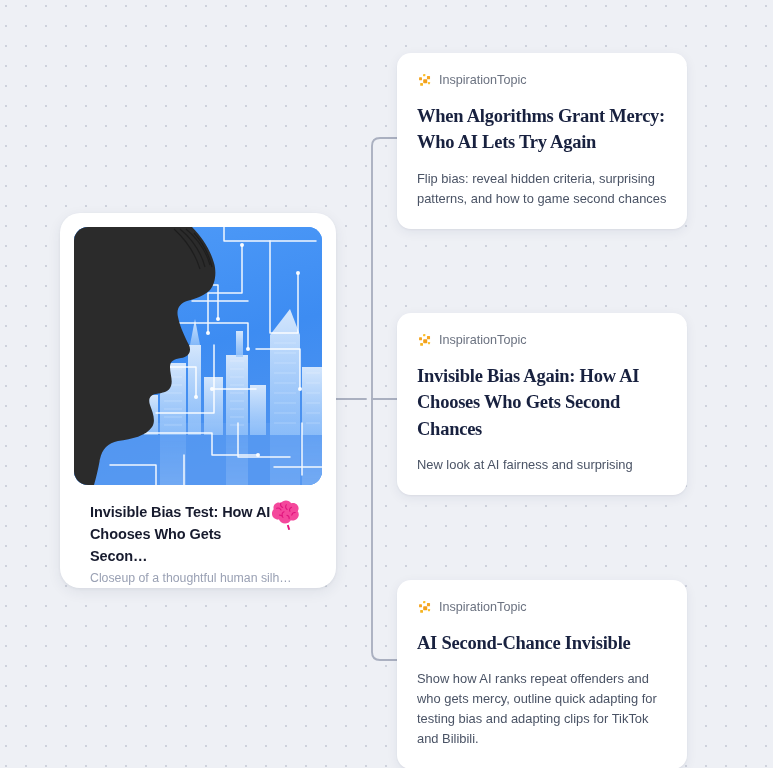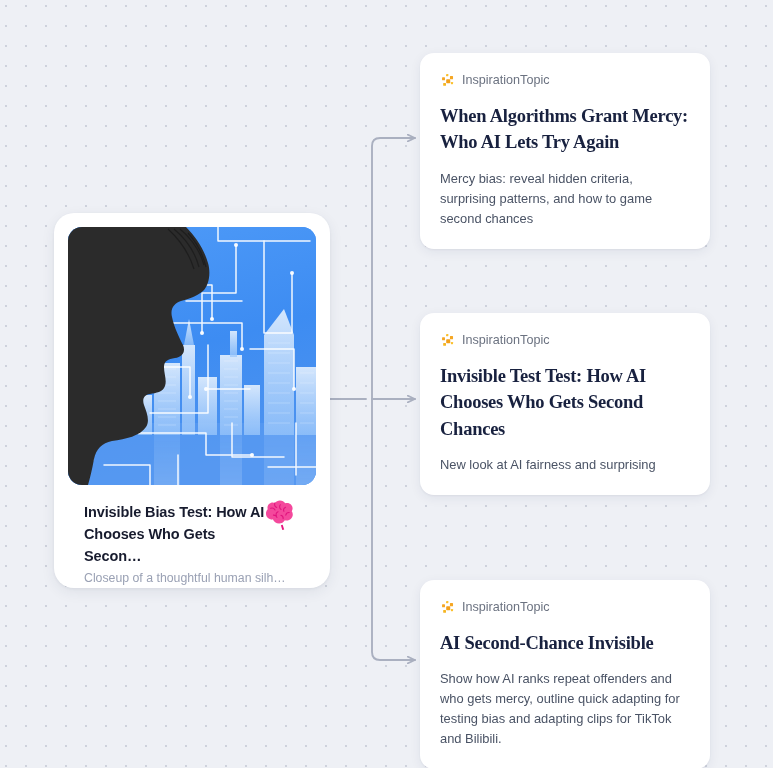--- a/index.html
+++ b/index.html
@@ -31,21 +31,21 @@
   #connectors {
     position: absolute;
     left: 0; top: 0;
     width: 773px; height: 768px;
     pointer-events: none;
   }
 
   
   #source-card {
     position: absolute;
-    left: 54px;
+    left: 60px;
     top: 213px;
     width: 276px;
     height: 375px;
     background: #ffffff;
     border-radius: 20px;
     box-shadow: 0 4px 14px rgba(35,45,80,0.08), 0 1px 3px rgba(35,45,80,0.06);
     padding: 14px 14px 0 14px;
     overflow: hidden;
   }
 
@@ -87,21 +87,21 @@
     position: absolute;
     right: 20px;
     top: 12px;
     width: 34px;
     height: 34px;
   }
 
   
   .topic-card {
     position: absolute;
-    left: 420px;
+    left: 397px;
     width: 290px;
     background: #ffffff;
     border-radius: 14px;
     box-shadow: 0 3px 12px rgba(35,45,80,0.07), 0 1px 2px rgba(35,45,80,0.05);
     padding: 18px 20px 20px 20px;
   }
 
   #topic-card-0 { top: 53px; }
   #topic-card-1 { top: 313px; }
   #topic-card-2 { top: 580px; }
@@ -308,36 +308,36 @@
         <rect x="6.4" y="1.0" width="2.5" height="2.5" rx="0.5" fill="#fbc02d"></rect>
         <rect x="10.6" y="3.3" width="3.3" height="3.3" rx="0.6" fill="#f5a623"></rect>
         <rect x="2.2" y="4.6" width="3.1" height="3.1" rx="0.6" fill="#f5a623"></rect>
         <rect x="6.6" y="6.6" width="4.3" height="4.3" rx="0.8" fill="#f2a01c"></rect>
         <rect x="11.6" y="9.6" width="2.3" height="2.3" rx="0.5" fill="#fbc02d"></rect>
         <rect x="3.4" y="10.7" width="3.0" height="3.0" rx="0.6" fill="#f5b521"></rect>
       </svg>
       <span class="topic-badge-label">InspirationTopic</span>
     </div>
     <div class="topic-title">When Algorithms Grant Mercy: Who AI Lets Try Again</div>
-    <div class="topic-desc">Mercy bias: reveal hidden criteria, surprising patterns, and how to game second chances</div>
+    <div class="topic-desc">Flip bias: reveal hidden criteria, surprising patterns, and how to game second chances</div>
   </div>
 
   <div class="topic-card" id="topic-card-1">
     <div class="topic-badge">
       <svg class="sparkle-icon" viewBox="0 0 16 16" xmlns="http://www.w3.org/2000/svg">
         <rect x="6.4" y="1.0" width="2.5" height="2.5" rx="0.5" fill="#fbc02d"></rect>
         <rect x="10.6" y="3.3" width="3.3" height="3.3" rx="0.6" fill="#f5a623"></rect>
         <rect x="2.2" y="4.6" width="3.1" height="3.1" rx="0.6" fill="#f5a623"></rect>
         <rect x="6.6" y="6.6" width="4.3" height="4.3" rx="0.8" fill="#f2a01c"></rect>
         <rect x="11.6" y="9.6" width="2.3" height="2.3" rx="0.5" fill="#fbc02d"></rect>
         <rect x="3.4" y="10.7" width="3.0" height="3.0" rx="0.6" fill="#f5b521"></rect>
       </svg>
       <span class="topic-badge-label">InspirationTopic</span>
     </div>
-    <div class="topic-title">Invisible Test Test: How AI Chooses Who Gets Second Chances</div>
+    <div class="topic-title">Invisible Bias Again: How AI Chooses Who Gets Second Chances</div>
     <div class="topic-desc">New look at AI fairness and surprising</div>
   </div>
 
   <div class="topic-card" id="topic-card-2">
     <div class="topic-badge">
       <svg class="sparkle-icon" viewBox="0 0 16 16" xmlns="http://www.w3.org/2000/svg">
         <rect x="6.4" y="1.0" width="2.5" height="2.5" rx="0.5" fill="#fbc02d"></rect>
         <rect x="10.6" y="3.3" width="3.3" height="3.3" rx="0.6" fill="#f5a623"></rect>
         <rect x="2.2" y="4.6" width="3.1" height="3.1" rx="0.6" fill="#f5a623"></rect>
         <rect x="6.6" y="6.6" width="4.3" height="4.3" rx="0.8" fill="#f2a01c"></rect>

